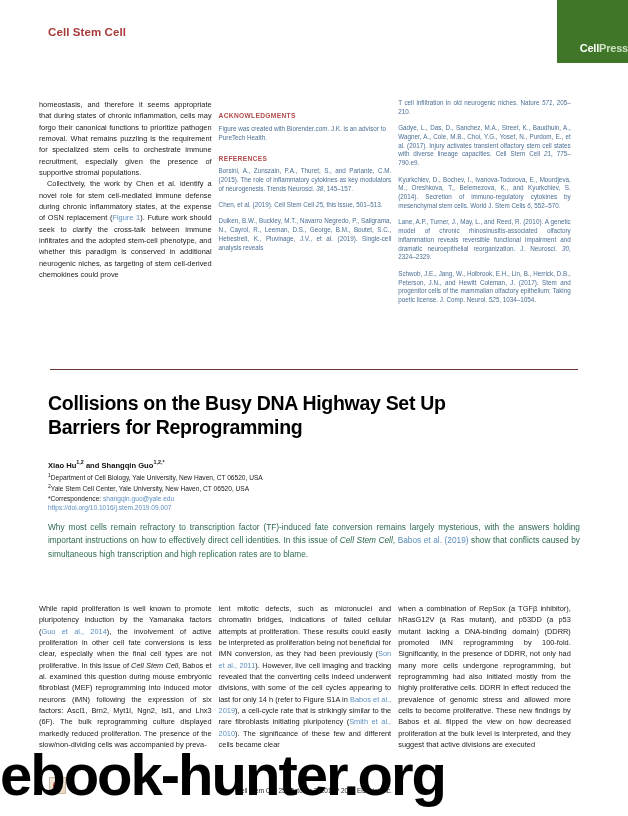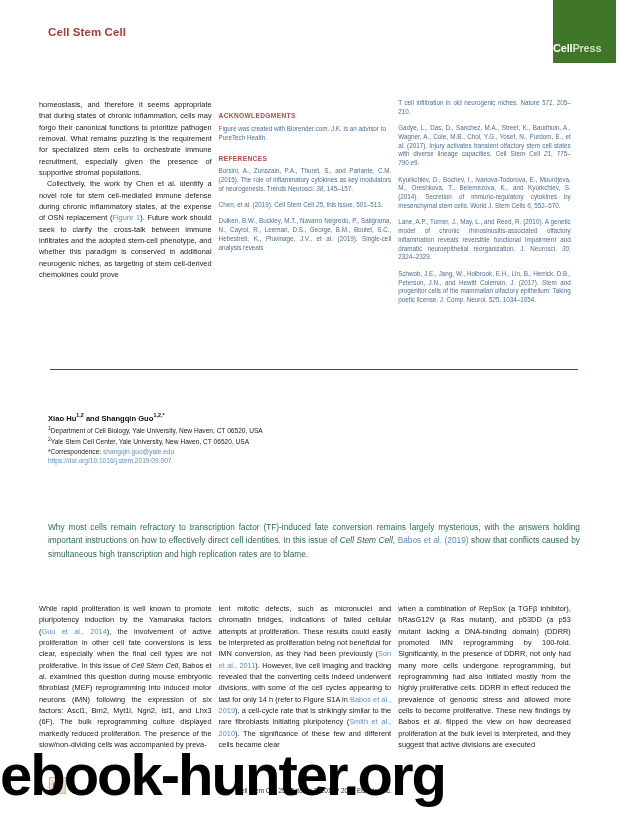--- a/index.html
+++ b/index.html
@@ -30,26 +30,26 @@
     color: #b3b3b3;
     font-size: 30px;
     font-weight: bold;
     line-height: 32px;
     margin-top: 1px;
     letter-spacing: -0.4px;
   }
 
   .cellpress-badge {
     position: absolute;
-    right: 12px; top: 0;
-    width: 63px; height: 63px;
+    right: 0; top: 0;
+    width: 71px; height: 63px;
     background: #3f7628;
     display: flex;
     align-items: flex-end;
-    justify-content: flex-start;
+    justify-content: flex-end;
     padding-bottom: 9px;
   }
   .cellpress-badge .cp {
     font-size: 11px;
     font-weight: bold;
     letter-spacing: -0.2px;
   }
   .cellpress-badge .cp .cell { color: #ffffff; }
   .cellpress-badge .cp .press { color: #cfe0c4; }
 
@@ -243,20 +243,21 @@
       <p><span>Lane, A.P., Turner, J., May, L., and Reed, R. (2010). A genetic model of chronic rhinosinusitis-associated olfactory inflammation reveals reversible functional impairment and dramatic neuroepithelial reorganization. J. Neurosci. </span><span class="ji">30</span><span>, 2324–2329.</span></p>
       <p><span>Schwob, J.E., Jang, W., Holbrook, E.H., Lin, B., Herrick, D.B., Peterson, J.N., and Hewitt Coleman, J. (2017). Stem and progenitor cells of the mammalian olfactory epithelium: Taking poetic license. J. Comp. Neurol. </span><span class="ji">525</span><span>, 1034–1054.</span></p>
     </div>
   </div>
 
 </div>
 
 <div class="divider"></div>
 
 <div class="article2-head">
+  <div class="art-title">Collisions on the Busy DNA Highway Set Up Barriers for Reprogramming</div>
   <div class="authors"><span>Xiao Hu</span><sup>1,2</sup><span> and Shangqin Guo</span><sup>1,2,*</sup></div>
   <div class="affil"><sup>1</sup><span>Department of Cell Biology, Yale University, New Haven, CT 06520, USA</span></div>
   <div class="affil"><sup>2</sup><span>Yale Stem Cell Center, Yale University, New Haven, CT 06520, USA</span></div>
   <div class="corr"><span>*Correspondence: </span><span class="mail">shangqin.guo@yale.edu</span></div>
   <div class="doi">https://doi.org/10.1016/j.stem.2019.09.007</div>
 </div>
 
 <div class="teaser">
   <span>Why most cells remain refractory to transcription factor (TF)-induced fate conversion remains largely mysterious, with the answers holding important instructions on how to effectively direct cell identities. In this issue of </span><span class="ital">Cell Stem Cell</span><span>, </span><span class="cite">Babos et al. (2019)</span><span> show that conflicts caused by simultaneous high transcription and high replication rates are to blame.</span>
 </div>

